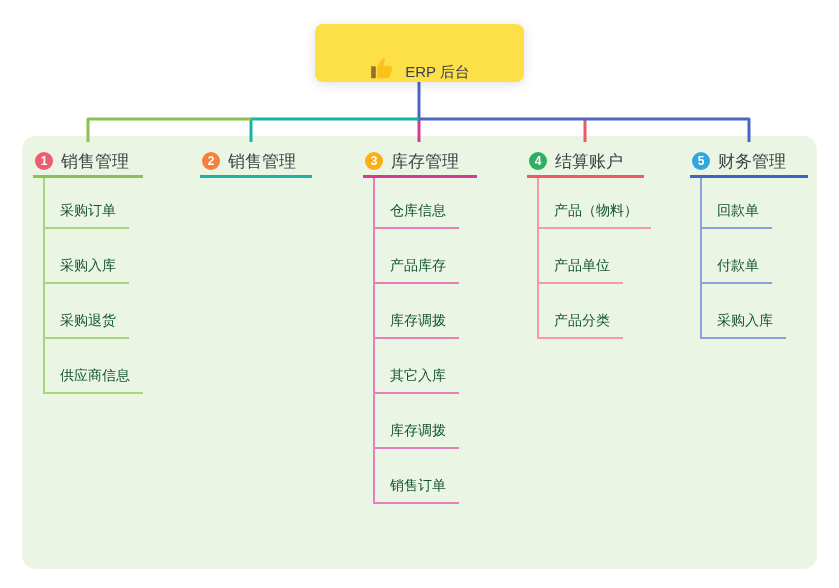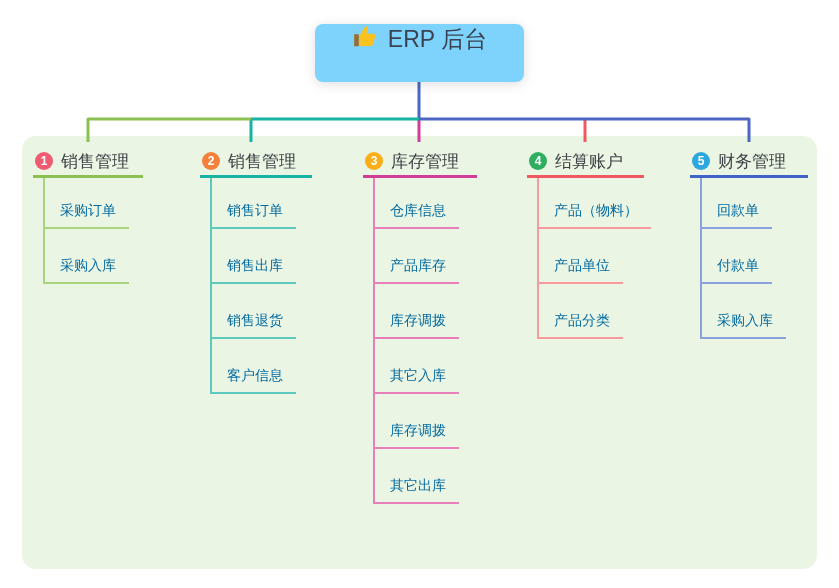--- a/index.html
+++ b/index.html
@@ -8,45 +8,45 @@
     background:var(--page-bg,#fff);
     font-family:"Liberation Sans","DejaVu Sans",sans-serif;
   }
   .panel{
     position:absolute;left:22px;top:136px;width:795px;height:433px;
     border-radius:14px;background:var(--panel-bg,#eaf6e3);
   }
   svg.connectors{position:absolute;left:0;top:0;pointer-events:none;}
   .root-node{
     position:absolute;left:315px;top:24px;width:209px;height:58px;
-    background:#7dd3fc;border-radius:8px;
+    background:#fde047;border-radius:8px;
     box-shadow:0 2px 12px rgba(0,0,0,.13);
-    display:flex;align-items:flex-start;justify-content:center;gap:10px;
-    font-size:23px;font-weight:500;color:var(--root-text-color,#3a4150);
+    display:flex;align-items:flex-end;justify-content:center;gap:10px;
+    font-size:15px;font-weight:500;color:var(--root-text-color,#3a4150);
     cursor:pointer;
   }
   .root-node svg{display:block;}
   .branch{position:absolute;top:147px;}
   .branch-header{
     display:flex;align-items:center;gap:8px;height:28px;
     border-bottom:3px solid var(--accent);
     padding-left:2px;box-sizing:content-box;
     font-size:17px;color:#3c4146;cursor:pointer;white-space:nowrap;
   }
   .badge{
     flex:0 0 auto;width:18px;height:18px;border-radius:50%;
     background:var(--badge);color:#fff;
     font-size:12px;font-weight:700;line-height:18px;text-align:center;
   }
   .branch-children{margin-left:10px;border-left:2px solid var(--light);}
   .child{
     box-sizing:border-box;height:55px;display:flex;align-items:flex-end;
     padding:0 13px 7px 15px;border-bottom:2px solid var(--light);
     width:fit-content;white-space:nowrap;
-    font-size:14px;color:#0369a1;cursor:pointer;
+    font-size:14px;color:#14532d;cursor:pointer;
   }
   .child:first-child{height:51px;}
 </style>
 </head>
 <body>
 
 <div class="canvas">
 
   <div class="panel"></div>
 
@@ -70,48 +70,44 @@
   </div>
 
   <div class="branch" style="left: 33px; --accent: #8cc152; --light: #a8d47e; --badge: #ef5b70;">
     <div class="branch-header" style="width:108px">
       <span class="badge">1</span>
       <span>销售管理</span>
     </div>
     <div class="branch-children">
       <div class="child">采购订单</div>
       <div class="child">采购入库</div>
+      <div class="child">采购退货</div>
+      <div class="child">供应商信息</div>
     </div>
   </div>
 
   <div class="branch" style="left: 200px; --accent: #17b3a3; --light: #5ec9bf; --badge: #f5803b;">
     <div class="branch-header" style="width:110px">
       <span class="badge">2</span>
       <span>销售管理</span>
-    </div>
-    <div class="branch-children">
-      <div class="child">销售订单</div>
-      <div class="child">销售出库</div>
-      <div class="child">销售退货</div>
-      <div class="child">客户信息</div>
     </div>
   </div>
 
   <div class="branch" style="left: 363px; --accent: #d13d96; --light: #e87fba; --badge: #fbae17;">
     <div class="branch-header" style="width:112px">
       <span class="badge">3</span>
       <span>库存管理</span>
     </div>
     <div class="branch-children">
       <div class="child">仓库信息</div>
       <div class="child">产品库存</div>
       <div class="child">库存调拨</div>
       <div class="child">其它入库</div>
       <div class="child">库存调拨</div>
-      <div class="child">其它出库</div>
+      <div class="child">销售订单</div>
     </div>
   </div>
 
   <div class="branch" style="left: 527px; --accent: #f25861; --light: #f79aa0; --badge: #2eae60;">
     <div class="branch-header" style="width:115px">
       <span class="badge">4</span>
       <span>结算账户</span>
     </div>
     <div class="branch-children">
       <div class="child">产品（物料）</div>

